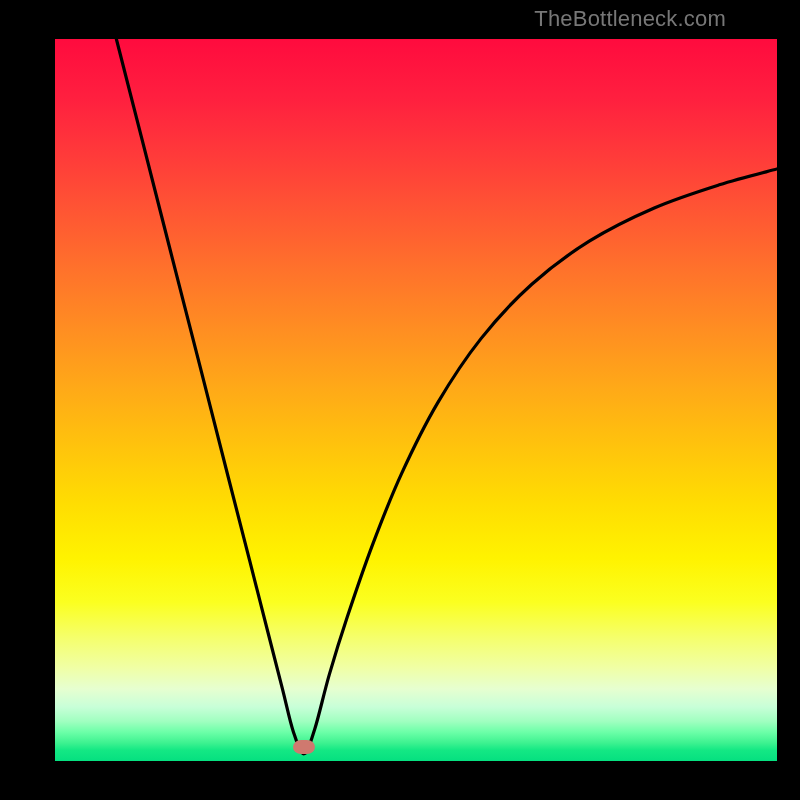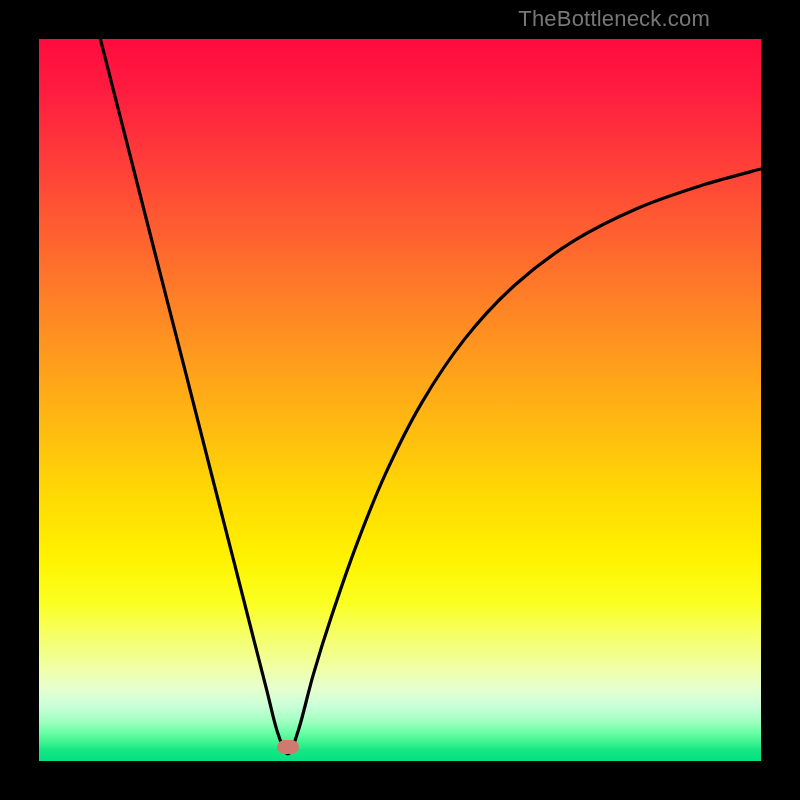--- a/index.html
+++ b/index.html
@@ -6,21 +6,21 @@
     margin: 0;
     padding: 0;
     width: 800px;
     height: 800px;
     background: #000;
     overflow: hidden;
     font-family: Arial, Helvetica, sans-serif;
   }
   .frame {
     position: absolute;
-    left: 0;
+    left: 16px;
     top: 0;
     width: 724px;
     height: 800px;
     background: #000;
     border-radius: 16px;
   }
   .plot {
     position: absolute;
     left: 39px;
     top: 39px;

